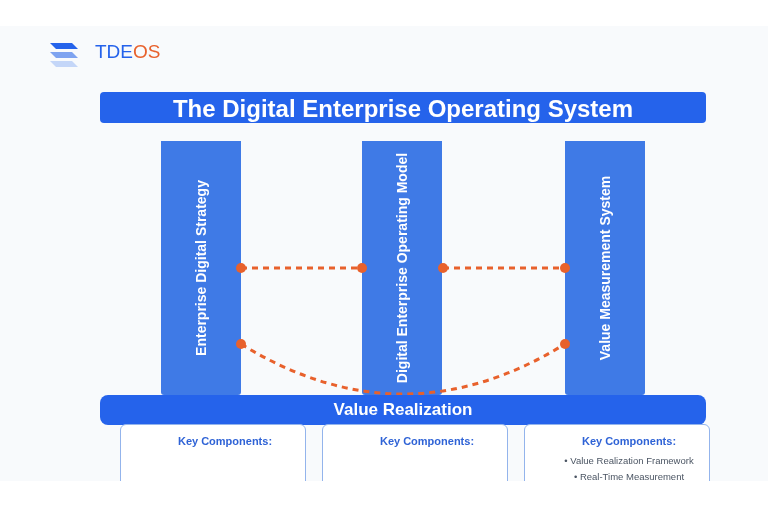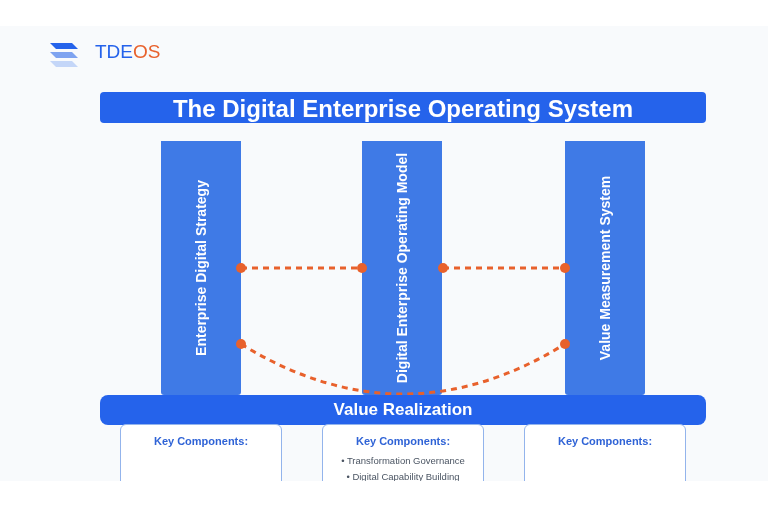--- a/index.html
+++ b/index.html
@@ -8,21 +8,21 @@
   .logo{position:absolute;left:50px;top:14px;width:32px;height:32px;}
   .brand{position:absolute;left:95px;top:15px;font-weight:normal;font-size:19px;letter-spacing:0px;}
   .brand .a{color:#2563eb;}
   .brand .b{color:#e8612c;}
   .topbar{position:absolute;left:100px;top:66px;width:606px;height:31px;background:#2563eb;border-radius:4px;color:#fff;font-weight:bold;font-size:24px;display:flex;align-items:flex-end;justify-content:center;}
   .pillar{position:absolute;top:115px;width:80px;height:254px;background:#3f7ae6;border-radius:0 0 3px 3px;}
   .pillar .vt{position:absolute;left:50%;top:50%;transform:translate(-50%,-50%) rotate(-90deg);white-space:nowrap;color:#fff;font-weight:bold;font-size:14px;}
   .p1{left:161px;} .p2{left:362px;} .p3{left:565px;}
   .bottombar{position:absolute;left:100px;top:369px;width:606px;height:30px;background:#2563eb;border-radius:8px;color:#fff;font-weight:bold;font-size:17px;display:flex;align-items:center;justify-content:center;}
   svg.links{position:absolute;left:0;top:0;width:768px;height:455px;pointer-events:none;}
-  .card{position:absolute;top:398px;width:160px;height:80px;background:#fff;border:1px solid #93b4ec;border-radius:6px;text-align:center;}
+  .card{position:absolute;top:398px;width:160px;height:80px;background:#fff;border:1px solid #93b4ec;border-radius:6px;text-align:center;padding-left:24px;}
   .c1{left:120px;} .c2{left:322px;} .c3{left:524px;}
   .card h4{margin:10px 0 6px 0;font-size:11px;color:#2f63d6;font-weight:bold;}
   .card ul{list-style:none;margin:0;padding:0;}
   .card li{font-size:9.5px;color:#4b5563;line-height:15.5px;}
   .card li::before{content:"• ";}
 </style>
 </head>
 <body>
 
 <div class="stage">
@@ -68,22 +68,22 @@
       <span>Value Realization</span>
     </div>
 
   <div class="card c1">
     <h4>Key Components:</h4>
     <ul>
     </ul>
   </div>
   <div class="card c2">
     <h4>Key Components:</h4>
-    <ul>
-      <li>Transformation Governance</li>
-      <li>Digital Capability Building</li>
-    </ul>
   </div>
   <div class="card c3">
     <h4>Key Components:</h4>
+    <ul>
+      <li>Value Realization Framework</li>
+      <li>Real-Time Measurement</li>
+    </ul>
   </div>
 
 </div>
 
 </body></html>

